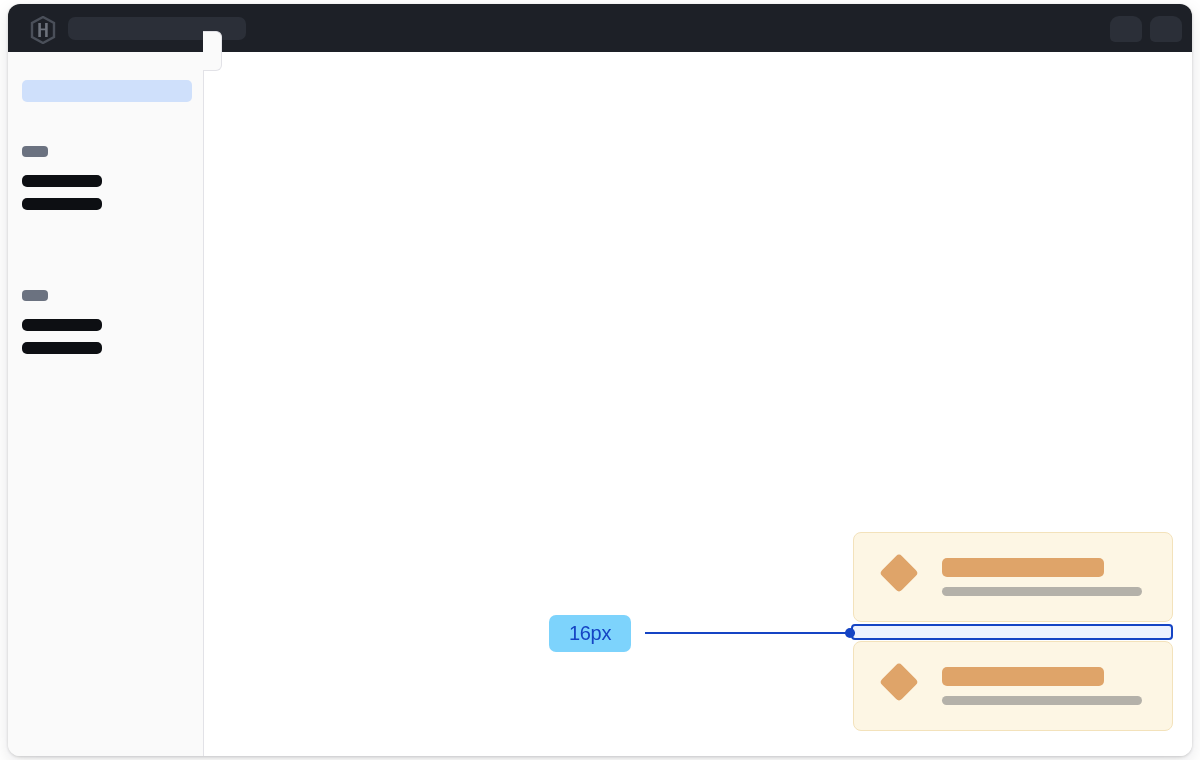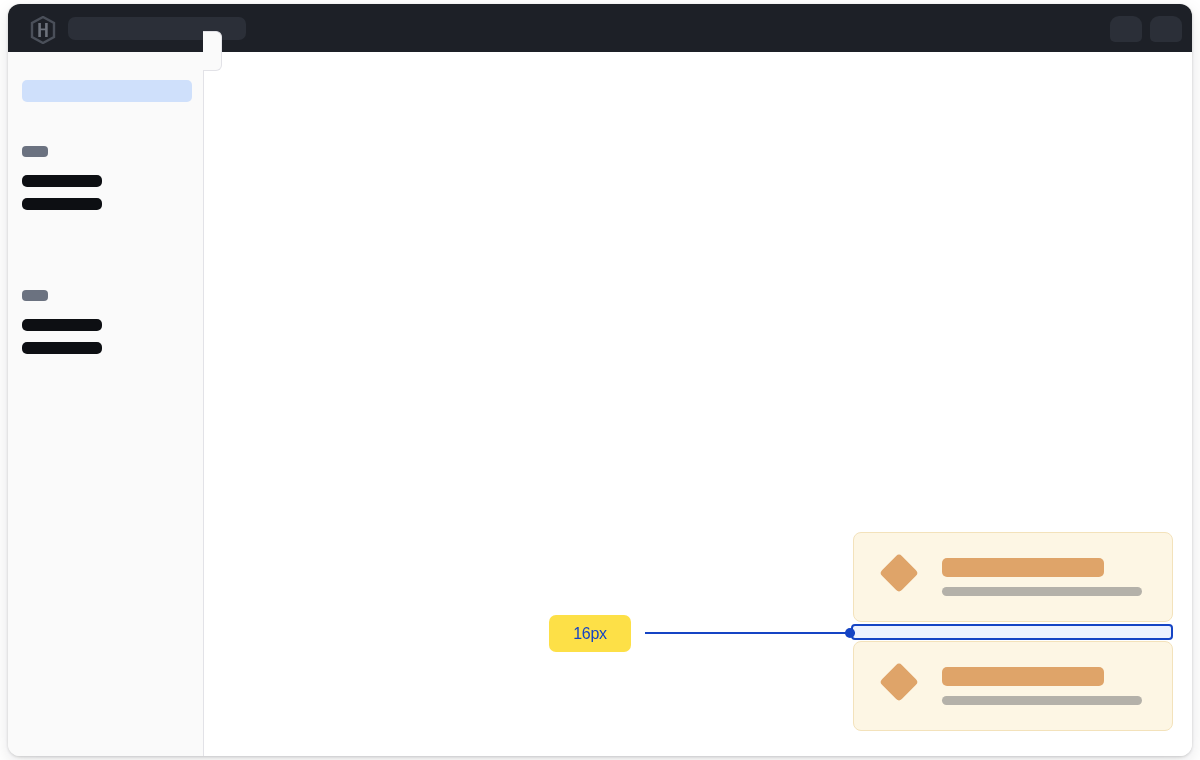--- a/index.html
+++ b/index.html
@@ -194,24 +194,24 @@
     z-index: 5;
   }
   #spacing-label {
     position: absolute;
     left: 345px;
     top: 563px;
     min-width: 82px;
     height: 37px;
     padding: 0 14px;
     box-sizing: border-box;
-    background: #fde047;
+    background: #7dd3fc;
     color: #1544c4;
     border-radius: 7px;
-    font-size: 16px;
+    font-size: 20px;
     line-height: 37px;
     text-align: center;
     letter-spacing: -0.3px;
     z-index: 5;
   }
 </style>
 </head>
 <body>
 
 <div id="app-window">

